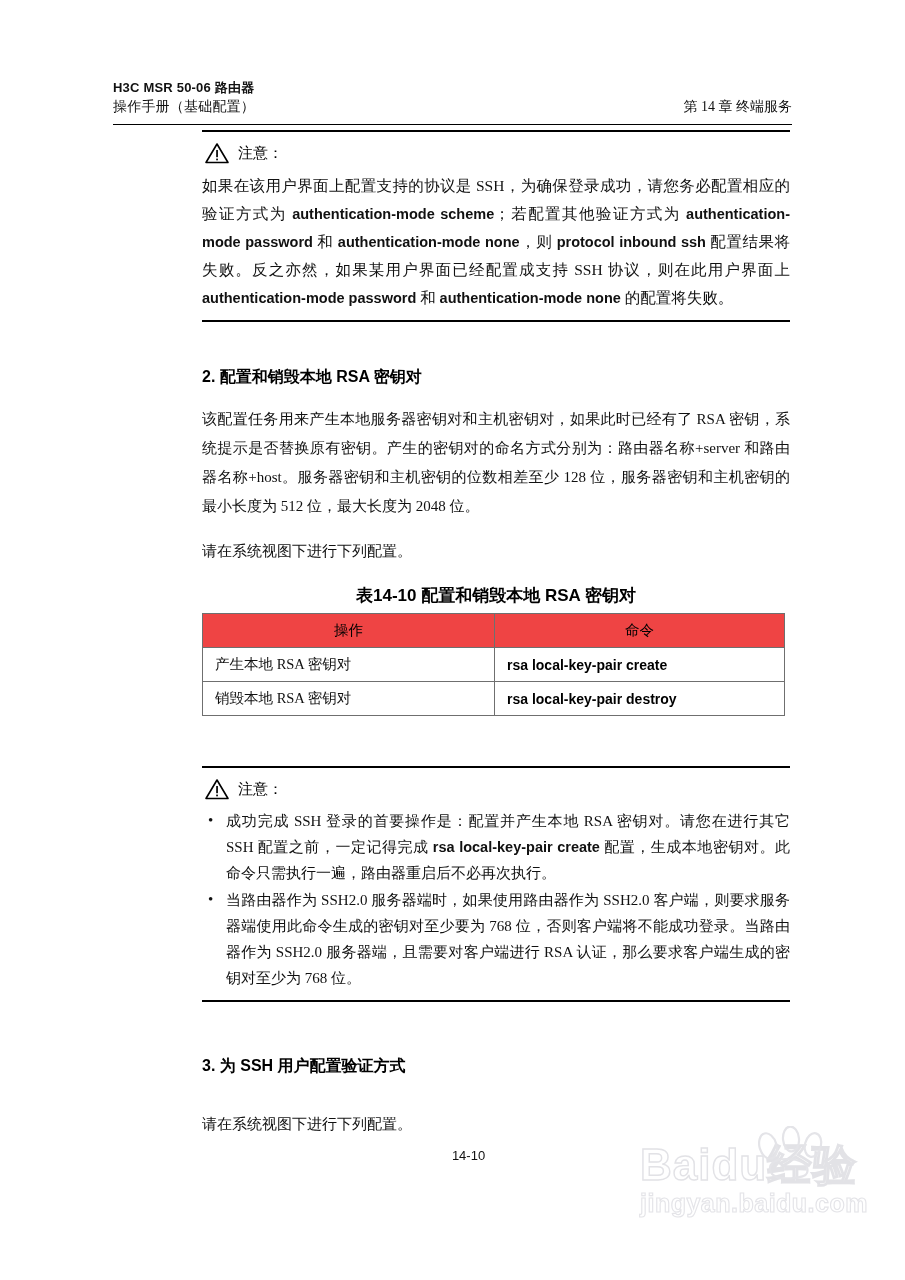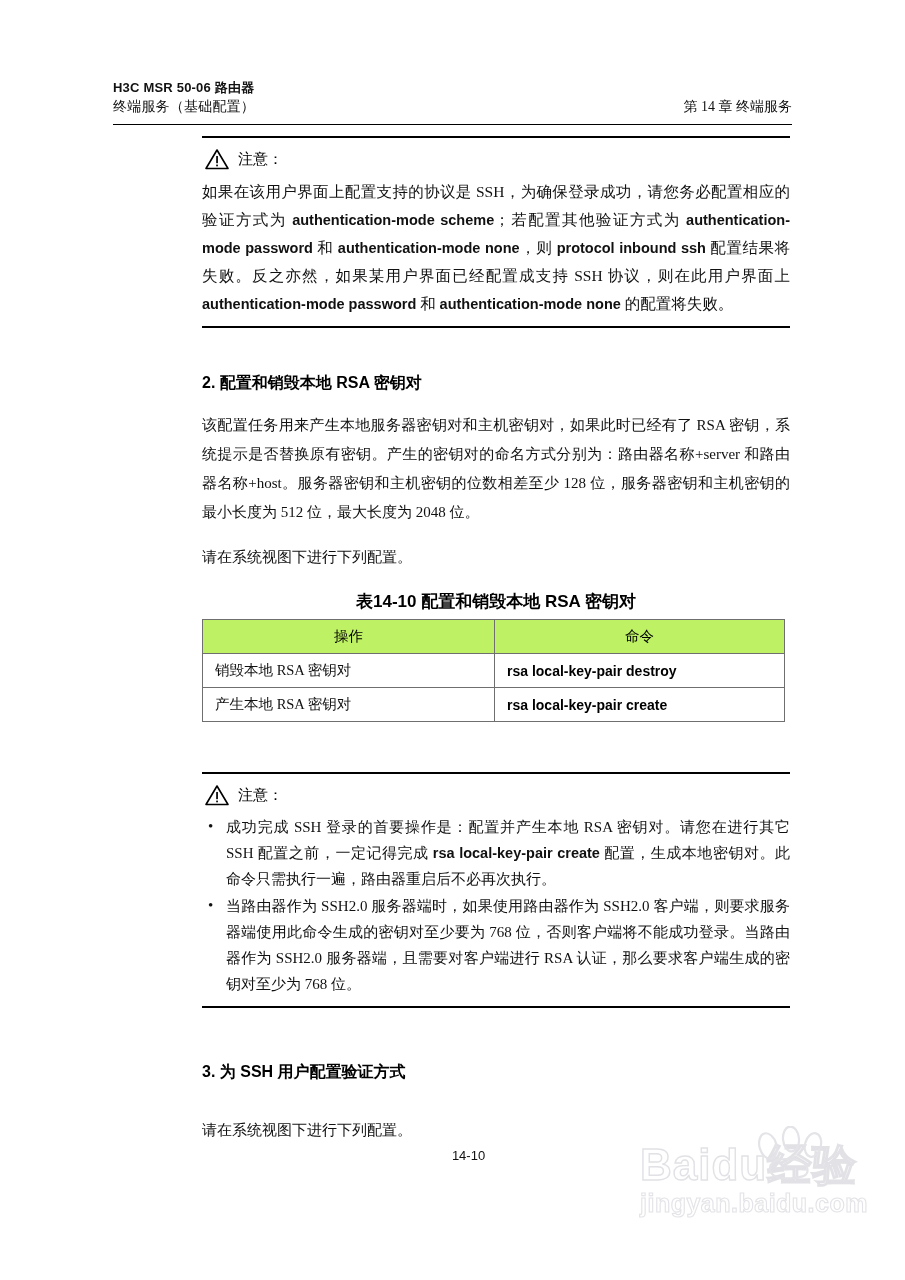--- a/index.html
+++ b/index.html
@@ -58,21 +58,21 @@
     top: 124px;
     width: 679px;
     height: 0;
     border-top: 1px solid #000;
   }
 
   
   .content {
     position: absolute;
     left: 202px;
-    top: 136px;
+    top: 130px;
     width: 588px;
   }
 
   
   .note-box {
     border-top: 2px solid #000;
     border-bottom: 2px solid #000;
     padding: 9px 0 8px 0;
     margin: 0;
   }
@@ -174,21 +174,21 @@
     border: 1px solid #6f6f6f;
   }
   table.cfg-table th,
   table.cfg-table td {
     border: 1px solid #6f6f6f;
     padding: 0 12px;
     height: 33px;
     vertical-align: middle;
   }
   table.cfg-table thead th {
-    background: #bef264;
+    background: #ef4444;
     text-align: center;
     font-family: "Liberation Serif", "DejaVu Serif", serif;
     font-size: 14.5px;
     font-weight: normal;
     color: #000;
   }
   table.cfg-table tbody td.op {
     font-size: 14.5px;
     font-family: "Liberation Serif", "DejaVu Serif", serif;
     color: #111;
@@ -261,21 +261,21 @@
   }
 </style>
 </head>
 <body>
 
 <div id="page">
 
   <div class="page-header">
     <div class="header-left">
       <div>H3C MSR 50-06 路由器</div>
-      <div class="line2">终端服务（基础配置）</div>
+      <div class="line2">操作手册（基础配置）</div>
     </div>
     <div class="header-right">第 14 章  终端服务</div>
   </div>
   <div class="header-rule"></div>
 
   <div class="content">
 
     <div class="note-box">
       <div class="note-title">
         <svg class="warn-icon" viewBox="0 0 26 22">
@@ -305,26 +305,26 @@
         <col class="col-cmd">
       </colgroup>
       <thead>
         <tr>
           <th>操作</th>
           <th>命令</th>
         </tr>
       </thead>
       <tbody>
         <tr>
+          <td class="op">产生本地 RSA 密钥对</td>
+          <td class="cmd">rsa local-key-pair create</td>
+        </tr>
+        <tr>
           <td class="op">销毁本地 RSA 密钥对</td>
           <td class="cmd">rsa local-key-pair destroy</td>
-        </tr>
-        <tr>
-          <td class="op">产生本地 RSA 密钥对</td>
-          <td class="cmd">rsa local-key-pair create</td>
         </tr>
       </tbody>
     </table>
 
     <div class="sp-e"></div>
 
     <div class="note-box">
       <div class="note-title">
         <svg class="warn-icon" viewBox="0 0 26 22">
           <polygon points="13,2 24,20.5 2,20.5" fill="none" stroke="#000" stroke-width="1.6" stroke-linejoin="round"></polygon>

